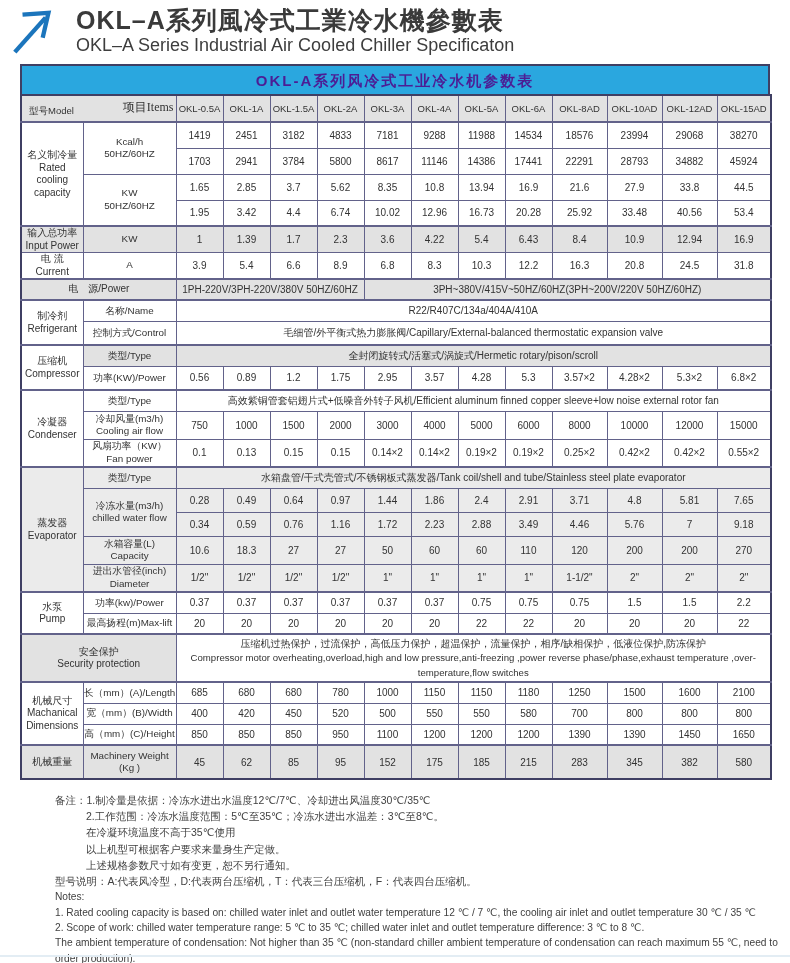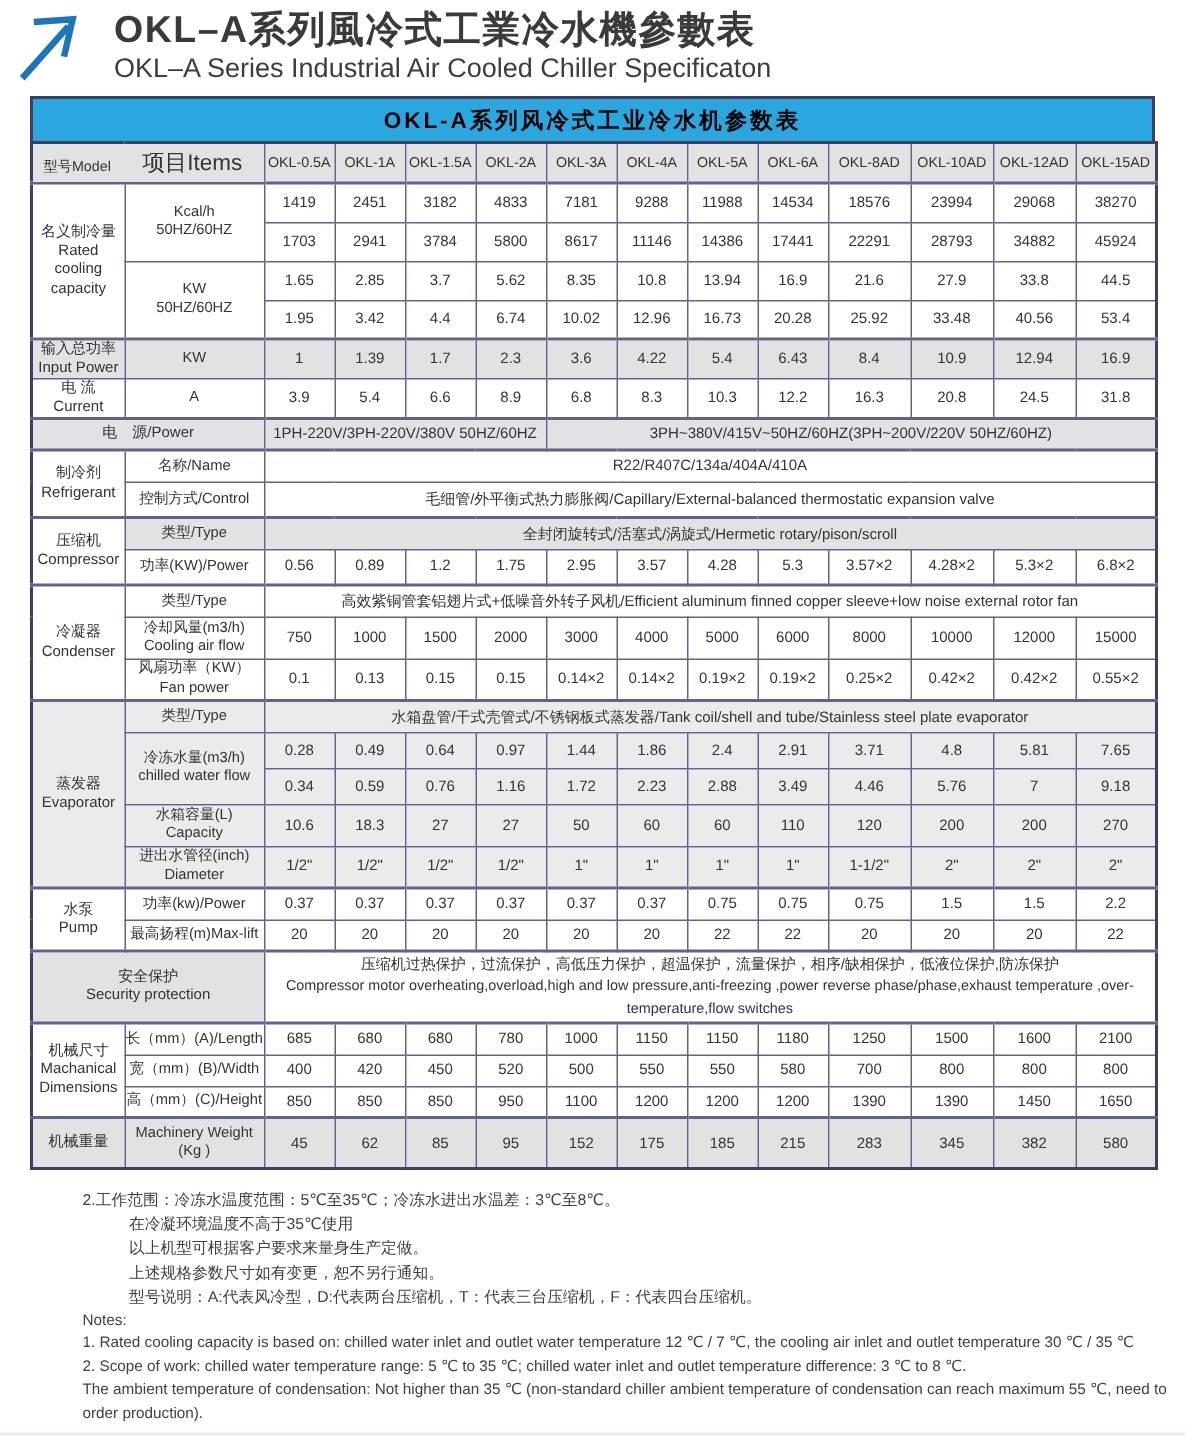--- a/index.html
+++ b/index.html
@@ -9,21 +9,21 @@
     -webkit-font-smoothing:antialiased;position:relative;
   }
   .hdr{display:flex;align-items:flex-start;margin:6px 0 8px 10px;}
   .logo{width:50px;height:48px;margin-top:2px;flex:0 0 auto;}
   .titles{margin-left:16px;}
   .t-cn{font-size:25px;font-weight:bold;color:#3a3a3a;letter-spacing:1px;line-height:28px;}
   .t-en{font-size:18px;color:#3d3d3d;line-height:21px;margin-top:1px;}
 
   .banner{
     width:750px;height:30px;margin:0 0 0 20px;box-sizing:border-box;
-    background:var(--banner,#2AA7DF);color:#000000;font-size:15px;font-weight:bold;
+    background:var(--banner,#2AA7DF);color:#4c1d95;font-size:15px;font-weight:bold;
     text-align:center;line-height:30px;letter-spacing:2px;
     border:2px solid #3f3f63;border-bottom:none;
   }
   table.spec{
     width:750px;margin-left:20px;border-collapse:collapse;table-layout:fixed;
     border:2px solid #3f3f63;
   }
   table.spec td{
     border:1px solid #62628a;text-align:center;vertical-align:middle;
     padding:0;color:#333;overflow:hidden;background:#fff;
@@ -40,21 +40,21 @@
   td.ilabel{font-size:9.8px;line-height:12.5px;}
   td.sec{text-align:left;padding:3px 8px;}
   td.sec .sec-cn{font-size:10px;line-height:15px;}
   td.sec .sec-en{font-size:9.6px;line-height:14.5px;}
   td.corner{position:relative;
     background-image:linear-gradient(to bottom right,
       transparent calc(50% - 1px), #62628a calc(50% - 1px),
       #62628a calc(50% + 0.2px), transparent calc(50% + 0.2px));
   }
   .corner-model{position:absolute;left:7px;bottom:3px;font-size:9.5px;color:#333;}
-  .corner-items{position:absolute;right:14px;top:3px;font-size:15px;color:#333;}
+  .corner-items{position:absolute;right:2px;top:3px;font-size:12px;color:#333;font-family:Liberation Serif, serif;}
 
   .notes{margin:12px 0 0 55px;color:#3f3f3f;}
   .notes-cn div{font-size:10.5px;line-height:16.2px;}
   .notes-cn div:nth-child(n+2):nth-child(-n+5){padding-left:31px;}
   .notes-en div{font-size:10.2px;line-height:15.4px;}
   .notes-en div:nth-child(5),.notes-en div:nth-child(6){padding-left:14px;}
 
   .bottom-line{position:absolute;left:0;top:955px;width:790px;height:2px;background:#e3edf4;}
 </style>
 </head>
@@ -518,20 +518,21 @@
         <td class="val">283</td>
         <td class="val">345</td>
         <td class="val">382</td>
         <td class="val">580</td>
       </tr>
     </tbody>
 </table>
 
 <div class="notes">
   <div class="notes-cn" id="notes-cn">
+      <div>备注：1.制冷量是依据：冷冻水进出水温度12℃/7℃、冷却进出风温度30℃/35℃</div>
       <div>2.工作范围：冷冻水温度范围：5℃至35℃；冷冻水进出水温差：3℃至8℃。</div>
       <div>在冷凝环境温度不高于35℃使用</div>
       <div>以上机型可根据客户要求来量身生产定做。</div>
       <div>上述规格参数尺寸如有变更，恕不另行通知。</div>
       <div>型号说明：A:代表风冷型，D:代表两台压缩机，T：代表三台压缩机，F：代表四台压缩机。</div>
     </div>
   <div class="notes-en" id="notes-en">
       <div>Notes:</div>
       <div>1. Rated cooling capacity is based on: chilled water inlet and outlet water temperature 12 ℃ / 7 ℃, the cooling air inlet and outlet temperature 30 ℃ / 35 ℃</div>
       <div>2. Scope of work: chilled water temperature range: 5 ℃ to 35 ℃; chilled water inlet and outlet temperature difference: 3 ℃ to 8 ℃.</div>

